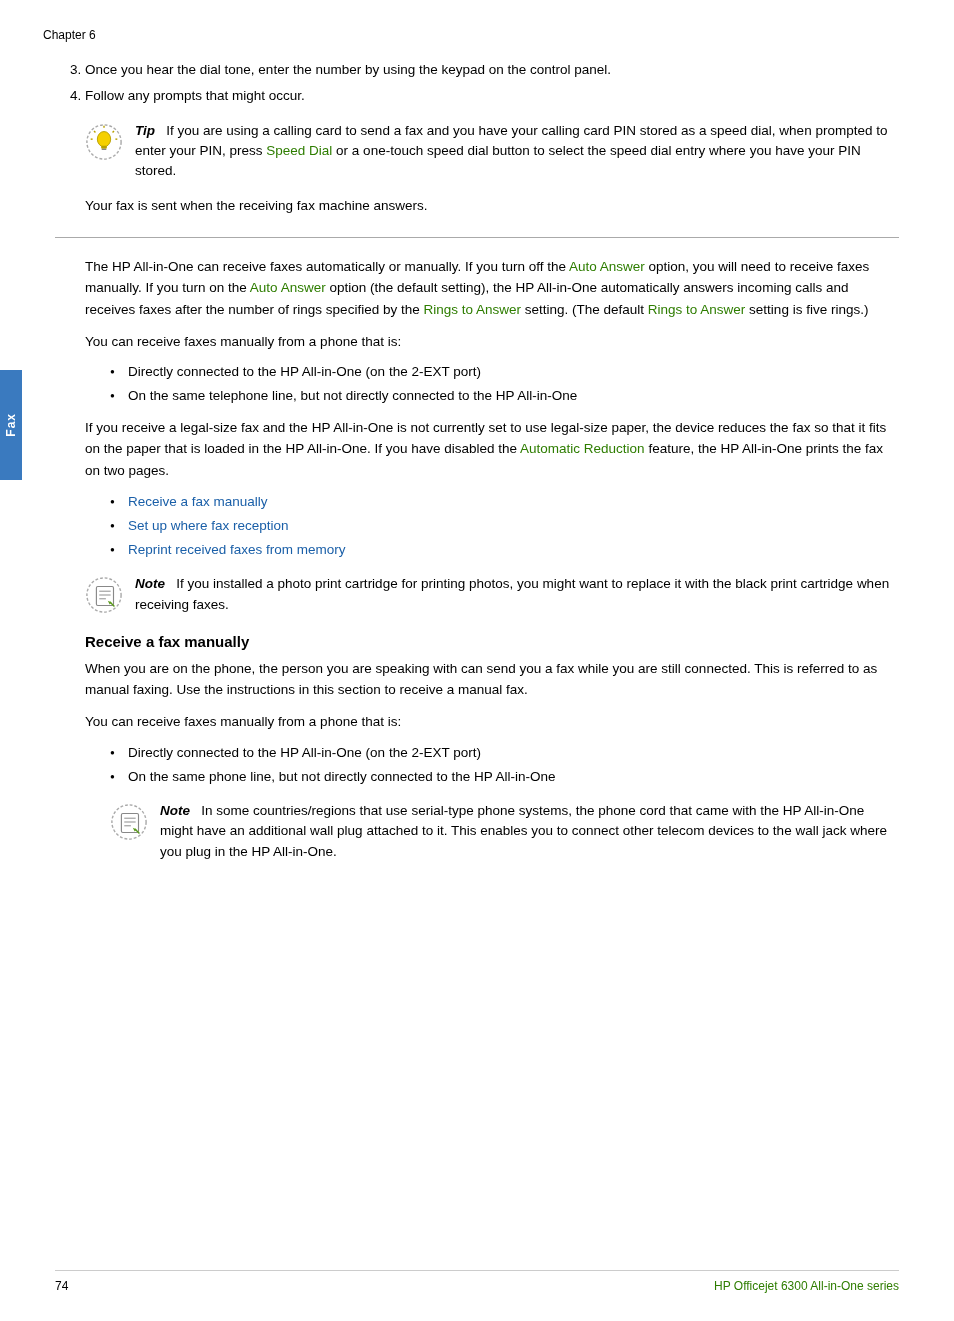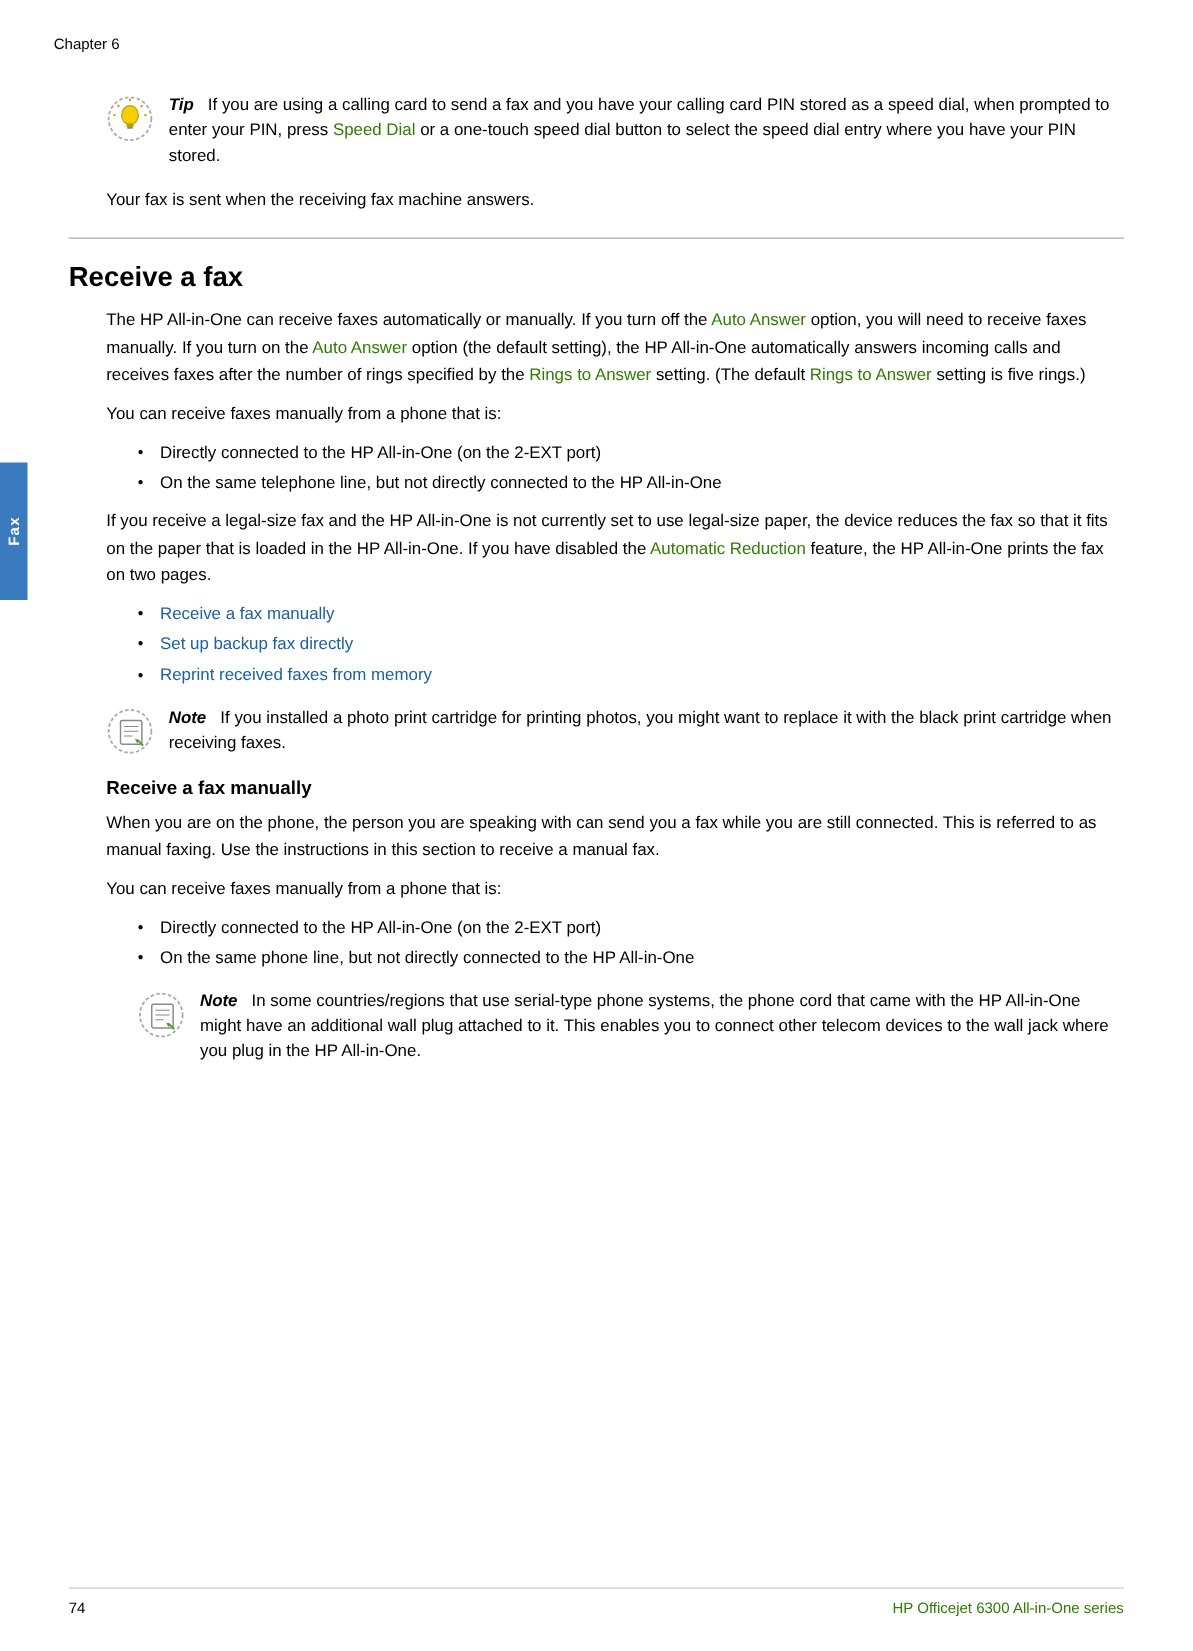--- a/index.html
+++ b/index.html
@@ -178,20 +178,24 @@
   <div class="side-tab">
     <span class="side-tab-text">Fax</span>
   </div>
 
   <div class="chapter-header">
     <span>Chapter 6</span>
   </div>
 
   <div class="content">
 
+    <ol class="num-list" start="3">
+      <li>Once you hear the dial tone, enter the number by using the keypad on the control panel.</li>
+      <li>Follow any prompts that might occur.</li>
+    </ol>
 
     <div class="tip-box">
       <div class="tip-icon">
         
         <svg viewBox="0 0 40 40" xmlns="http://www.w3.org/2000/svg">
 
           <circle cx="20" cy="20" r="18" fill="none" stroke="#aaa" stroke-width="1.5" stroke-dasharray="3,2"></circle>
 
           <ellipse cx="20" cy="17" rx="7" ry="8" fill="#f5d000" stroke="#b8a000" stroke-width="1"></ellipse>
           <rect x="17" y="24" width="6" height="3" rx="1" fill="#b8a000"></rect>
@@ -207,40 +211,39 @@
       <div class="tip-content">
         <span class="label">Tip</span>
         &nbsp;&nbsp;If you are using a calling card to send a fax and you have your calling card PIN stored as a speed dial, when prompted to enter your PIN, press <span class="green">Speed Dial</span> or a one-touch speed dial button to select the speed dial entry where you have your PIN stored.
       </div>
     </div>
 
     <p class="body-text-full" style="margin-left:30px; margin-bottom:20px;">Your fax is sent when the receiving fax machine answers.</p>
 
     <hr class="divider">
 
-    <h1 class="section-heading">Receive a fax</h1>
 
     <p class="body-text">
       The HP All-in-One can receive faxes automatically or manually. If you turn off the <span class="green">Auto Answer</span> option, you will need to receive faxes manually. If you turn on the <span class="green">Auto Answer</span> option (the default setting), the HP All-in-One automatically answers incoming calls and receives faxes after the number of rings specified by the <span class="green">Rings to Answer</span> setting. (The default <span class="green">Rings to Answer</span> setting is five rings.)
     </p>
 
     <p class="body-text">You can receive faxes manually from a phone that is:</p>
 
     <ul class="bullet-list">
       <li>Directly connected to the HP All-in-One (on the 2-EXT port)</li>
       <li>On the same telephone line, but not directly connected to the HP All-in-One</li>
     </ul>
 
     <p class="body-text">
       If you receive a legal-size fax and the HP All-in-One is not currently set to use legal-size paper, the device reduces the fax so that it fits on the paper that is loaded in the HP All-in-One. If you have disabled the <span class="green">Automatic Reduction</span> feature, the HP All-in-One prints the fax on two pages.
     </p>
 
     <ul class="bullet-list">
       <li><a class="blue" href="#">Receive a fax manually</a></li>
-      <li><a class="blue" href="#">Set up backup fax directly</a></li>
+      <li><a class="blue" href="#">Set up where fax reception</a></li>
       <li><a class="blue" href="#">Reprint received faxes from memory</a></li>
     </ul>
 
     <div class="tip-box">
       <div class="note-icon">
         <svg viewBox="0 0 40 40" xmlns="http://www.w3.org/2000/svg">
           <circle cx="20" cy="20" r="18" fill="none" stroke="#aaa" stroke-width="1.5" stroke-dasharray="3,2"></circle>
 
           <rect x="12" y="11" width="18" height="20" rx="1.5" fill="#fff" stroke="#888" stroke-width="1.2"></rect>
           <line x1="15" y1="16" x2="27" y2="16" stroke="#888" stroke-width="1"></line>

